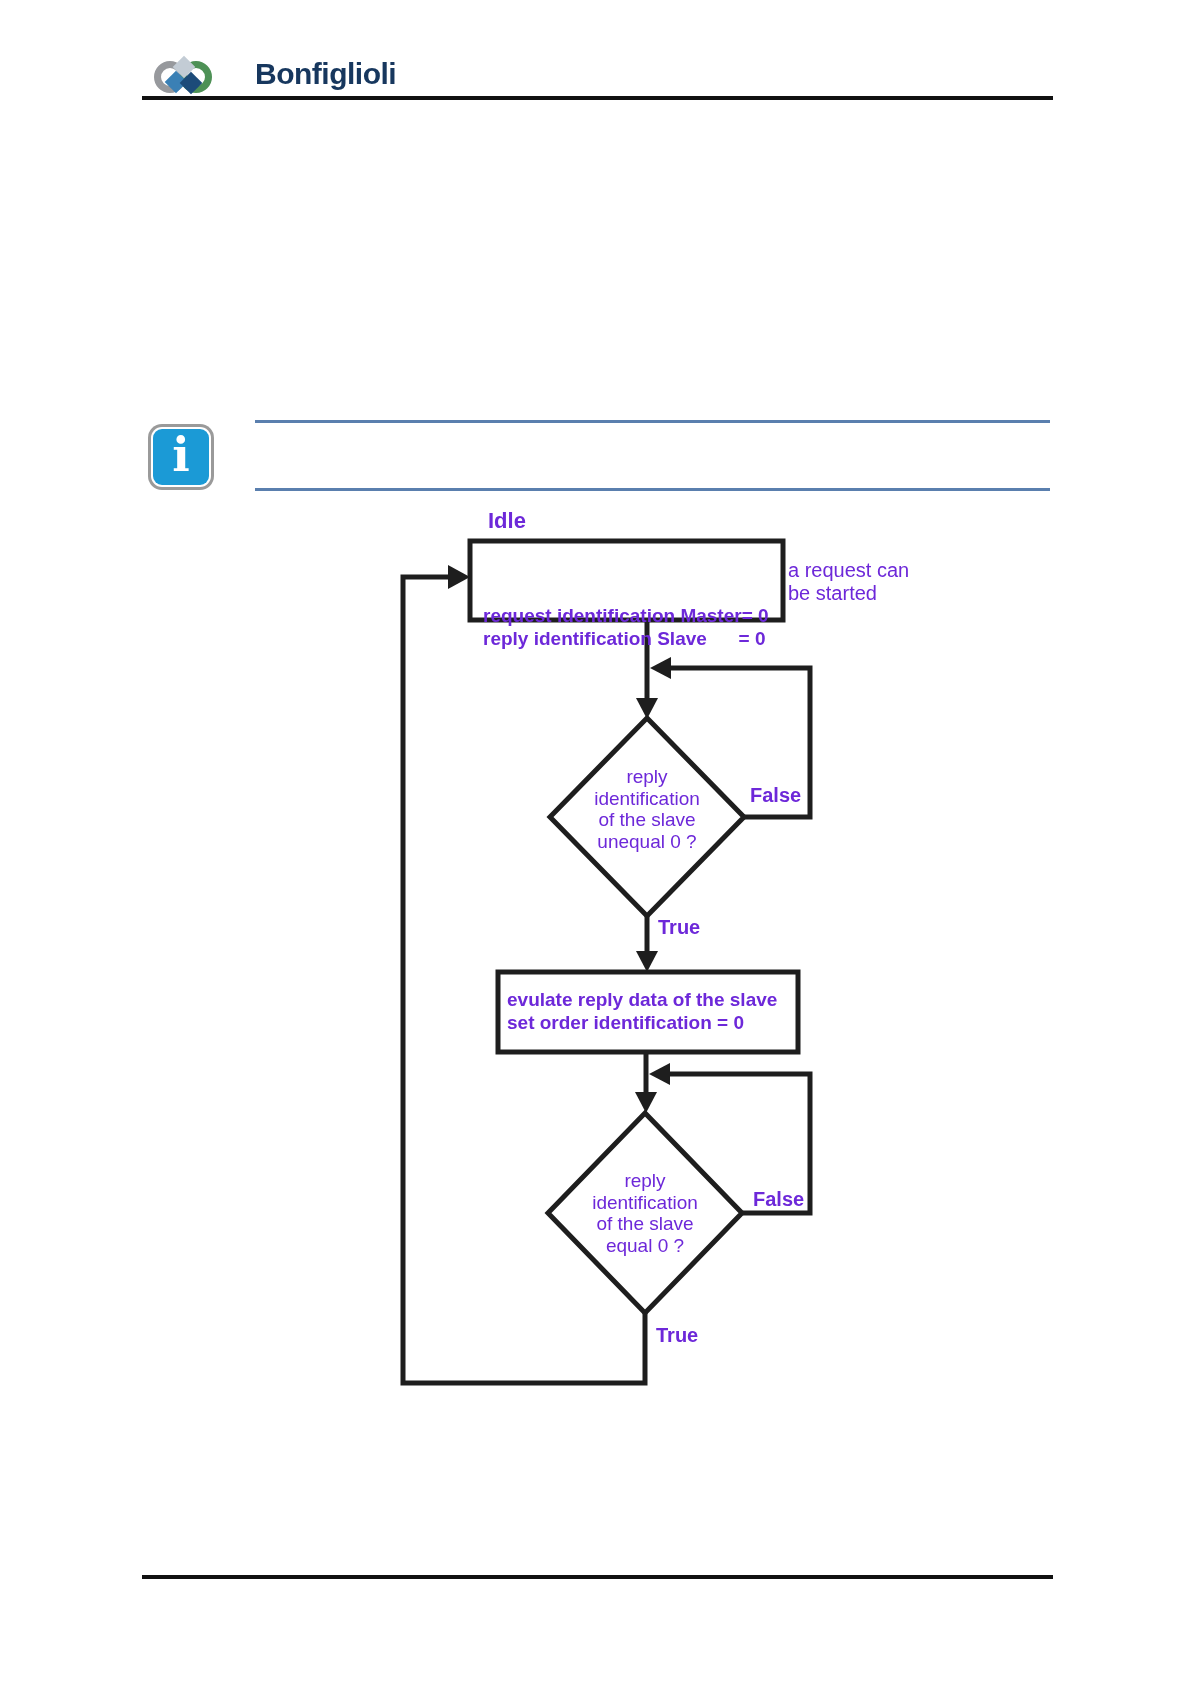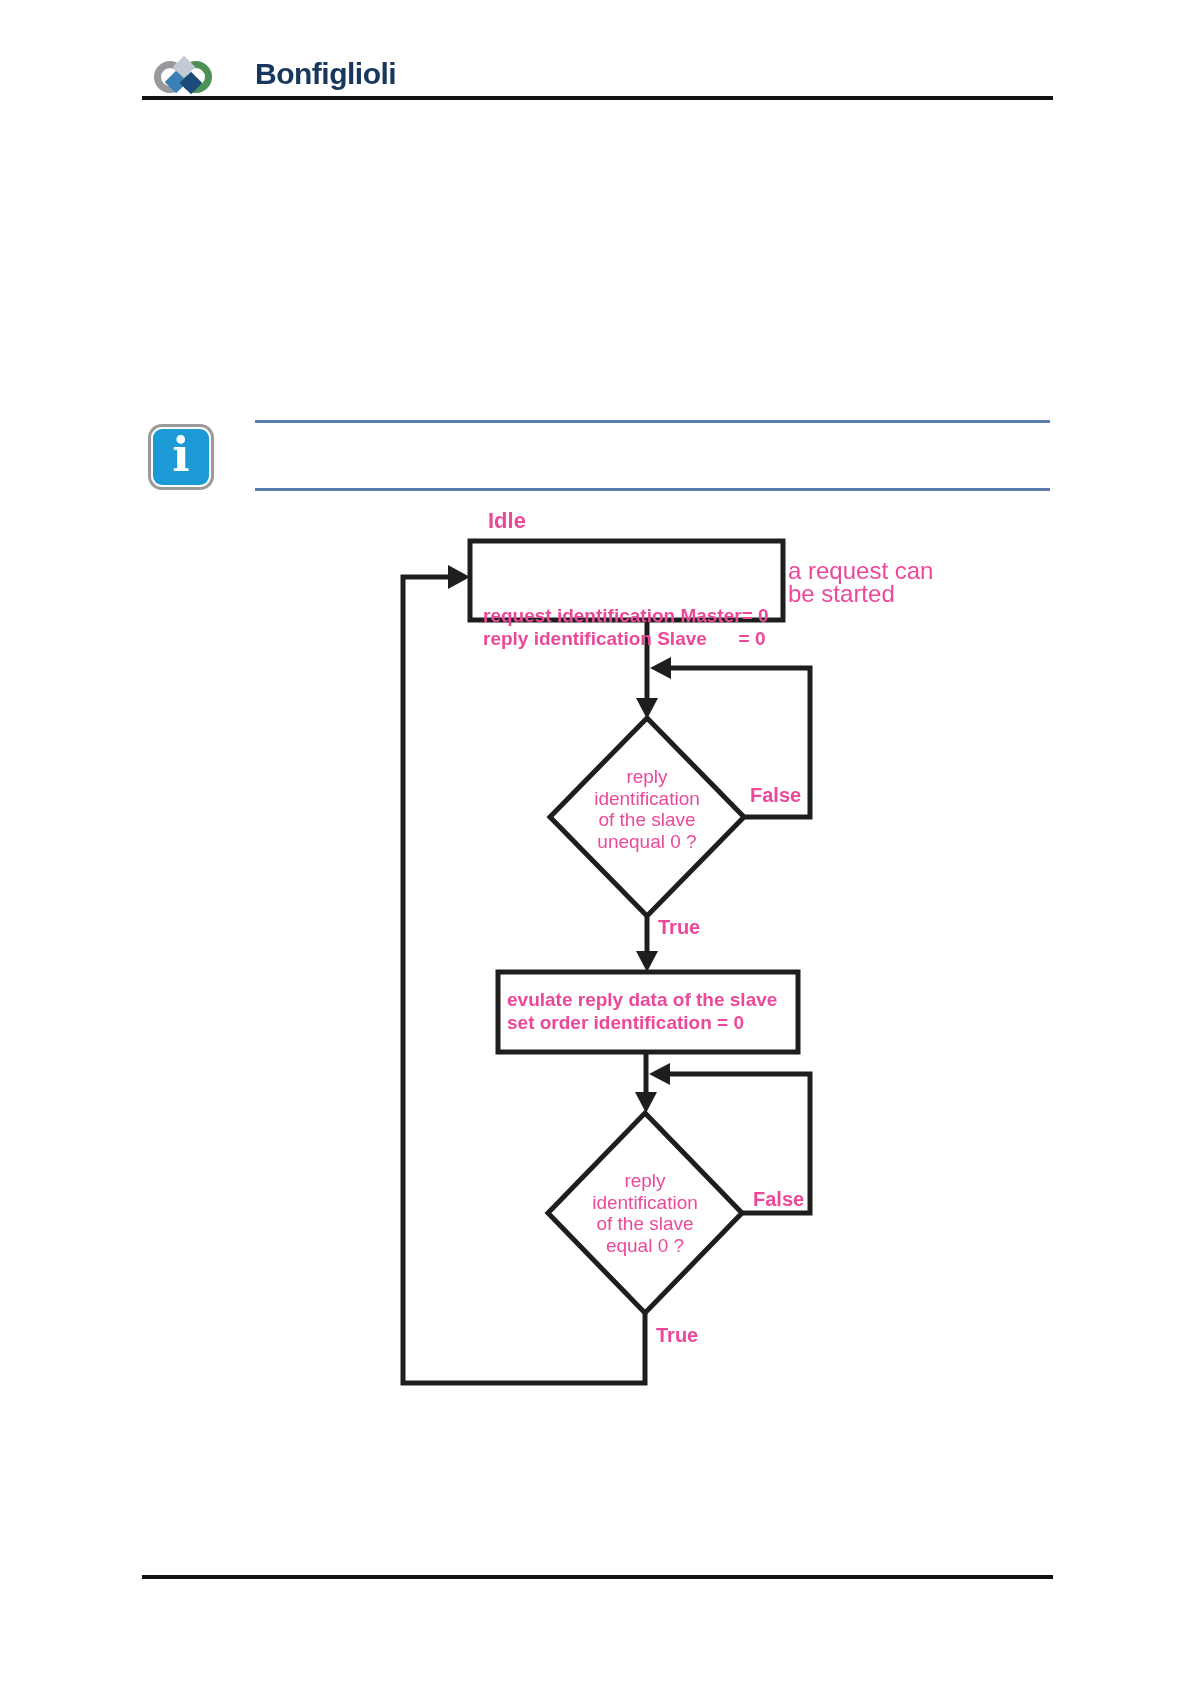--- a/index.html
+++ b/index.html
@@ -39,25 +39,25 @@
   .info-icon .rim{position:absolute;inset:3px;background:#ffffff;border-radius:11px;}
   .info-icon .core{
     position:absolute;inset:5px;background:#1b9ad6;border-radius:9px;
     display:flex;align-items:center;justify-content:center;
   }
   .info-icon .glyph{
     color:#ffffff;font-family:"DejaVu Serif",serif;font-weight:bold;
     font-size:46px;line-height:1;transform:translateY(-2px);
   }
   
-  .fc-label{color:#ec4899;white-space:pre;}
+  .fc-label{color:#6d28d9;white-space:pre;}
   .bold{font-weight:bold;}
   .idle{left:488px;top:508px;font-size:22px;}
   .box1-text{left:483px;top:556px;font-size:19px;line-height:23px;margin-top:48px;}
-  .box1-note{left:788px;top:559px;font-size:24px;line-height:23px;font-weight:normal;}
+  .box1-note{left:788px;top:559px;font-size:20px;line-height:23px;font-weight:normal;}
   .master-label{left:429px;top:625px;font-size:20px;line-height:23px;}
   .d1-text{left:547px;top:766px;width:200px;text-align:center;font-size:19px;line-height:21.5px;font-weight:normal;}
   .d2-text{left:545px;top:1170px;width:200px;text-align:center;font-size:19px;line-height:21.5px;font-weight:normal;}
   .false1{left:750px;top:784px;font-size:20px;}
   .true1{left:658px;top:916px;font-size:20px;}
   .box2-text{left:507px;top:988px;font-size:19px;line-height:23px;}
   .false2{left:753px;top:1188px;font-size:20px;}
   .true2{left:656px;top:1324px;font-size:20px;}
   .fc-svg{left:0;top:0;width:1191px;height:1684px;}
 </style>

